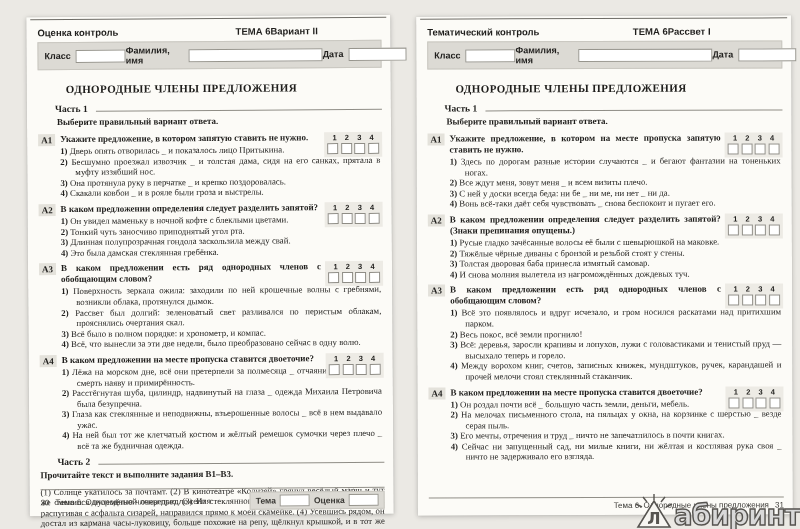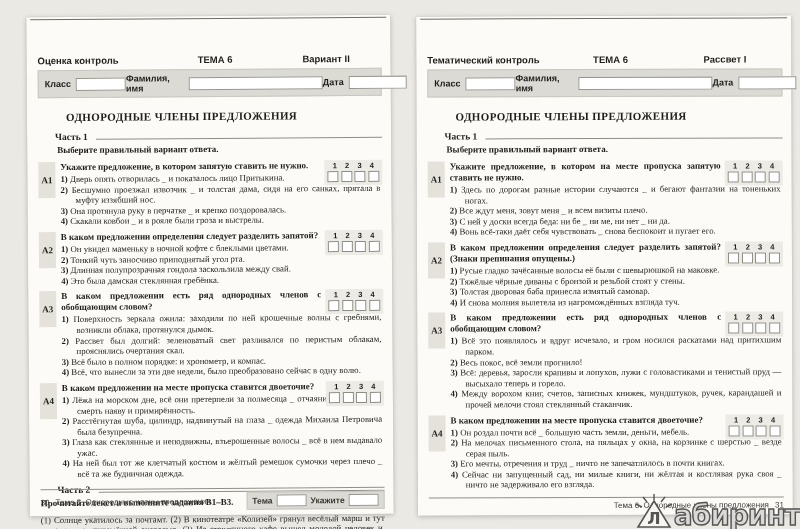--- a/index.html
+++ b/index.html
@@ -14,40 +14,40 @@
     background:#fcfbf7;
     box-shadow:0 1px 5px rgba(0,0,0,.22), 0 0 1px rgba(0,0,0,.2);
     padding:7px 9px 24px 11px;
   }
   .page-left  { left:28px;  width:364px; transform:rotate(-0.4deg); }
   .page-right { left:417px; width:375px; transform:rotate(-0.2deg); }
   .page-top-line { position:absolute; top:2px; left:4px; right:4px; border-top:1px solid #6e6c66; }
 
   .hdr { display:flex; align-items:baseline; margin-top:3px;
          font-family:"Liberation Sans", sans-serif; font-weight:bold; font-size:9.5px; }
-  .hdr-left{ flex:1.1; } .hdr-center{ flex:1; text-align:center; } .hdr-right{ flex:1; text-align:center;margin-top:28px; }
+  .hdr-left{ flex:1.1; } .hdr-center{ flex:1; text-align:right; } .hdr-right{ flex:1; text-align:left; }
 
   .infobar { margin-top:4px; background:#dcdad4; border:1px solid #c9c7c0;
              padding:3px 6px; display:flex; align-items:center;
              font-family:"Liberation Sans", sans-serif; font-weight:bold; font-size:9px; }
   .ib-group { display:flex; align-items:center; gap:5px; }
   .ib-input { background:#fff; border:1px solid #97958d; height:13px; display:inline-block; }
   .ib-class { width:50px; } .ib-name { width:148px; } .ib-date { width:58px; }
   .ib-sp { flex:1; }
 
   .title { font-weight:bold; font-size:11px; letter-spacing:.4px; margin:13px 0 9px 28px; }
 
   .part-head { display:flex; align-items:flex-end; margin:4px 0 3px 17px;
                font-weight:bold; font-size:9.5px; }
   .part-rule { flex:1; border-bottom:1px solid #8f8d86; margin:0 0 2px 8px; height:1px; }
   .instruction { margin:2px 0 6px 19px; font-weight:bold; font-size:9px; line-height:11px; }
   .instruction.flush { margin-left:0; }
 
   .q { position:relative; padding-left:22px; margin-bottom:5px; }
-  .q-id { position:absolute; left:0; top:0; background:#e4e2db; padding:12px 3px;
+  .q-id { position:absolute; left:0; top:0; background:#e4e2db; padding:0 3px;
           font-weight:bold; font-size:9px; line-height:12px; }
   .q-text { font-weight:bold; font-size:9px; line-height:11px; padding-right:62px; text-align:justify; }
   .q-grid { position:absolute; top:0; right:0; width:58px; background:#edebe5; padding:1px 3px 3px; }
   .qg-nums { display:flex; justify-content:space-between; padding:0 2px;
              font-family:"Liberation Sans", sans-serif; font-weight:bold; font-size:7.5px; line-height:9px; }
   .qg-nums span { width:11px; text-align:center; }
   .qg-boxes { display:flex; justify-content:space-between; margin-top:1px; }
   .qg-box { width:11px; height:11px; background:#fff; border:1px solid #8f8d86; }
 
   .opts { margin:1px 0 0; padding:0; list-style:none; counter-reset:opt; }
@@ -217,21 +217,21 @@
   </div>
   <div class="instruction flush">Прочитайте текст и выполните задания В1–В3.</div>
   <div class="passage">(1) Солнце укатилось за почтамт. (2) В кинотеатре «Колизей» грянул весёлый марш и тут же сменился пулемётной очередью. (3) Из стеклянного кафе вышел молодой человек и, распугивая с асфальта сизарей, направился прямо к моей скамейке. (4) Усевшись рядом, он достал из кармана часы-луковицу, больше похожие на репу, щёлкнул крышкой, и в тот же миг раздалась мелодия. (Ю. Коваль)</div>
 
   <div class="footer">
     <span>30</span>
     <span class="f-theme">Тема 6. Однородные члены предложения</span>
     <span class="score-chip">
       <span>Тема</span>
       <span class="sc-box"></span>
-      <span>Укажите</span>
+      <span>Оценка</span>
       <span class="sc-box"></span>
     </span>
   </div>
 </div>
 
 <div class="page page-right">
   <div class="page-top-line"></div>
 
   <div class="hdr">
     <span class="hdr-left">Тематический контроль</span>
@@ -303,21 +303,21 @@
           <span class="qg-box"></span>
           <span class="qg-box"></span>
           <span class="qg-box"></span>
       </div>
     </div>
     <div class="q-text">В каком предложении определения следует разделить запятой? (Знаки препинания опущены.)</div>
     <ol class="opts">
       <li>Русые гладко зачёсанные волосы её были с шевырюшкой на маковке.</li>
       <li>Тяжёлые чёрные диваны с бронзой и резьбой стоят у стены.</li>
       <li>Толстая дворовая баба принесла измятый самовар.</li>
-      <li>И снова молния вылетела из нагромождённых взгляда туч.</li>
+      <li>И снова молния вылетела из нагромождённых дождевых туч.</li>
     </ol>
   </div>
 
   <div class="q">
     <span class="q-id">А3</span>
     <div class="q-grid">
       <div class="qg-nums">
         <span>1</span>
           <span>2</span>
           <span>3</span>

